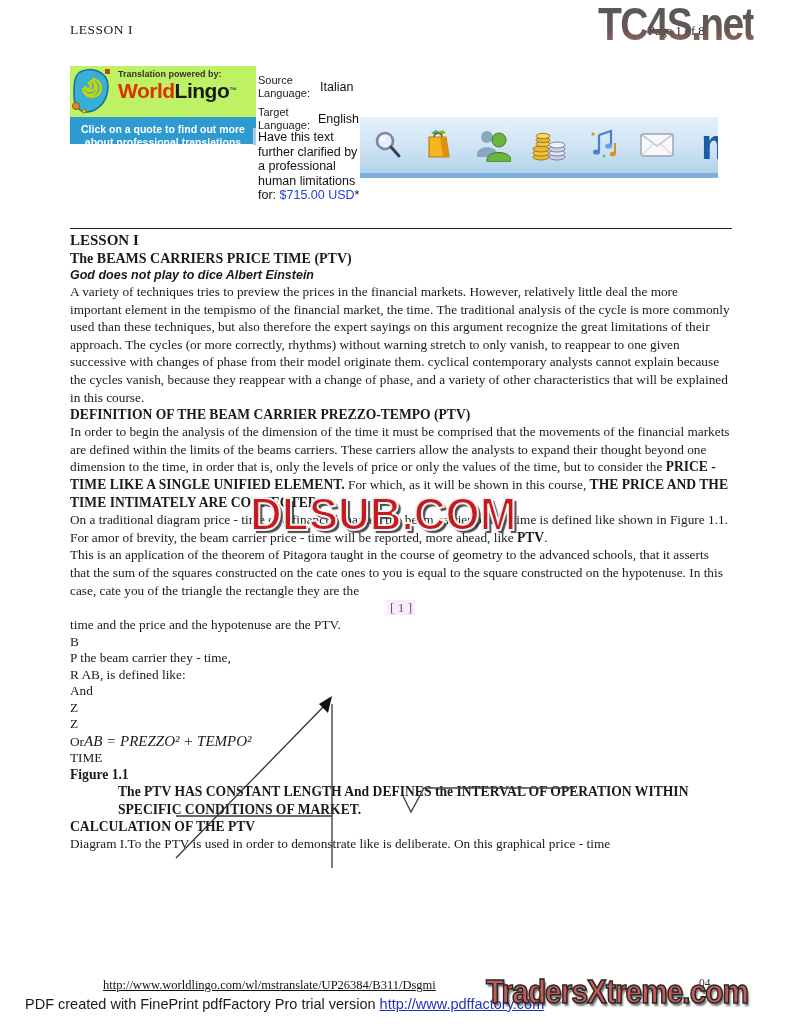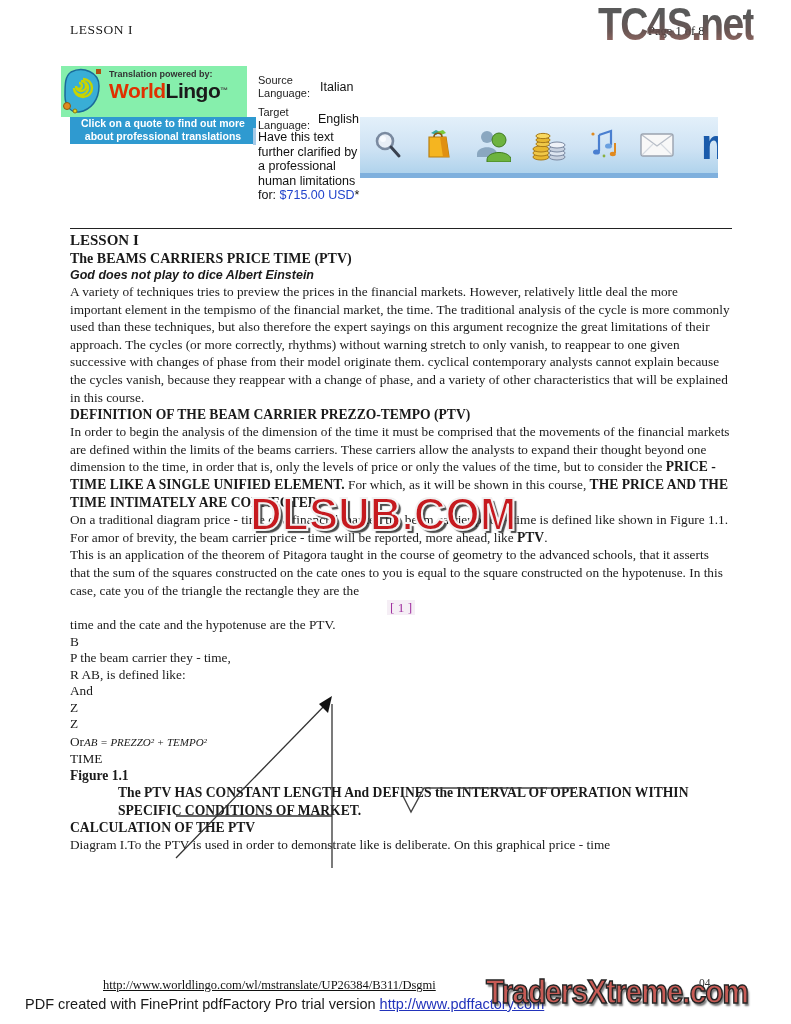--- a/index.html
+++ b/index.html
@@ -8,31 +8,31 @@
   .abs{position:absolute;}
   
   .hdr-lesson{left:70px;top:22px;font-size:13.5px;letter-spacing:.5px;}
   .hdr-page{left:648px;top:24px;font-size:12.5px;color:#222;z-index:1;}
   .wm-top{left:598px;top:0px;font-family:"Liberation Sans",sans-serif;font-weight:900;
           font-size:46px;line-height:48px;letter-spacing:-2px;transform:scaleX(.85);transform-origin:left top;
           color:#564a48;background:linear-gradient(180deg,#4d4d4d 30%,#5f4a48 65%,#8a5c55 90%);
           -webkit-background-clip:text;background-clip:text;-webkit-text-fill-color:transparent;
           opacity:.93;z-index:2;}
   
-  .wl-box{left:61px;top:66px;width:186px;height:51px;background:#86efac;}
+  .wl-box{left:70px;top:66px;width:186px;height:51px;background:#bef264;}
   .wl-row{display:flex;align-items:flex-start;}
   .wl-text{padding-top:3px;}
   .wl-powered{font-family:"Liberation Sans",sans-serif;font-size:9px;color:#333;font-weight:bold;}
   .wl-brand{font-family:"Liberation Sans",sans-serif;font-size:21px;font-weight:900;letter-spacing:-.5px;line-height:24px;}
   .wl-world{color:#e03000;}
   .wl-lingo{color:#1a1a1a;}
   .wl-tm{font-size:8px;vertical-align:top;color:#444;}
   .wl-banner{left:70px;top:117px;width:186px;height:27px;background:#2f9ad0;cursor:pointer;
              font-family:"Liberation Sans",sans-serif;font-weight:bold;font-size:10.5px;line-height:12.5px;
-             color:#fff;text-align:center;padding-top:0;box-sizing:border-box;}
+             color:#fff;text-align:center;padding-top:6px;box-sizing:border-box;}
   .lang-label{font-family:"Liberation Sans",sans-serif;font-size:11px;line-height:13px;color:#222;width:62px;}
   .lang-value{font-family:"Liberation Sans",sans-serif;font-size:12.5px;color:#111;}
   .offer{left:258px;top:130px;width:104px;font-family:"Liberation Sans",sans-serif;
          font-size:12.5px;line-height:14.5px;color:#111;}
   .offer-price{color:#2244cc;cursor:pointer;text-align:center;}
   .offer-star{color:#111;}
   .cell-rule{left:253px;top:128px;width:3px;height:17px;background:#a8cbe8;}
   
   .msnbar{left:360px;top:117px;width:358px;height:61px;overflow:hidden;
           background:linear-gradient(180deg,#e3f0fa 0%,#cfe3f4 55%,#b0d3ec 100%);
@@ -48,21 +48,21 @@
   .h2{font-weight:bold;font-size:14px;line-height:17px;}
   .quote{font-family:"Liberation Sans",sans-serif;font-style:italic;font-weight:bold;
          font-size:12.5px;line-height:16px;}
   .h3{font-family:"Liberation Sans",sans-serif;font-weight:bold;font-size:13.5px;line-height:17px;}
   .bhead{font-weight:bold;font-size:13.6px;line-height:17px;}
   b{font-size:13.6px;}
   .fnote{text-align:center;line-height:17px;}
   .fnote span{color:#a033a0;background:#f5eef5;padding:0 3px;cursor:pointer;}
   .lbl{line-height:16.5px;}
   .frm{line-height:17px;}
-  .frm i{font-size:11px;}
+  .frm i{font-size:15px;}
   .statement{font-weight:bold;font-size:13.6px;margin-left:48px;width:600px;}
   
   .fig{left:140px;top:690px;width:460px;height:185px;pointer-events:none;}
   
   .wm-mid{left:250px;top:489px;font-family:"Liberation Sans",sans-serif;font-weight:900;
           font-size:44px;line-height:50px;letter-spacing:0px;color:#c61a1f;
           -webkit-text-stroke:2px #f2f2f2;
           text-shadow:3px 3px 1px rgba(45,45,45,.85), -1px -1px 0 rgba(255,255,255,.6);
           transform:scaleY(1.04);z-index:5;}
   .wm-bot{left:486px;top:972px;font-family:"Liberation Sans",sans-serif;font-weight:900;
@@ -182,21 +182,21 @@
   <div class="abs col">
     <div class="h1">LESSON I</div>
     <div class="h2">The BEAMS CARRIERS PRICE TIME (PTV)</div>
     <div class="quote">God does not play to dice Albert Einstein</div>
     <div>A variety of techniques tries to preview the prices in the financial markets. However, relatively little deal the more important element in the tempismo of the financial market, the time. The traditional analysis of the cycle is more commonly used than these techniques, but also therefore the expert sayings on this argument recognize the great limitations of their approach. The cycles (or more correctly, rhythms) without warning stretch to only vanish, to reappear to one given successive with changes of phase from their model originate them. cyclical contemporary analysts cannot explain because the cycles vanish, because they reappear with a change of phase, and a variety of other characteristics that will be explained in this course.</div>
     <div class="bhead">DEFINITION OF THE BEAM CARRIER PREZZO-TEMPO (PTV)</div>
     <div><span>In order to begin the analysis of the dimension of the time it must be comprised that the movements of the financial markets are defined within the limits of the beams carriers. These carriers allow the analysts to expand their thought beyond one dimension to the time, in order that is, only the levels of price or only the values of the time, but to consider the </span><b>PRICE - TIME LIKE A SINGLE UNIFIED ELEMENT.</b><span> For which, as it will be shown in this course, </span><b>THE PRICE AND THE TIME INTIMATELY ARE CONNECTED</b><span>.</span></div>
     <div><span>On a traditional diagram price - time of a financial market, the beam carrier price - time is defined like shown in Figure 1.1. For amor of brevity, the beam carrier price - time will be reported, more ahead, like </span><b>PTV</b><span>.</span></div>
     <div>This is an application of the theorem of Pitagora taught in the course of geometry to the advanced schools, that it asserts that the sum of the squares constructed on the cate ones to you is equal to the square constructed on the hypotenuse. In this case, cate you of the triangle the rectangle they are the</div>
     <div class="fnote"><span>[ 1 ]</span></div>
-    <div>time and the cate and the hypotenuse are the PTV.</div>
+    <div>time and the price and the hypotenuse are the PTV.</div>
     <div class="lbl">B</div>
     <div class="lbl">P the beam carrier they - time,</div>
     <div class="lbl">R AB, is defined like:</div>
     <div class="lbl">And</div>
     <div class="lbl">Z</div>
     <div class="lbl">Z</div>
     <div class="frm"><span>Or</span><i>AB = PREZZO² + TEMPO²</i></div>
     <div class="lbl">TIME</div>
     <div class="bhead">Figure 1.1</div>
     <div class="statement">The PTV HAS CONSTANT LENGTH And DEFINES the INTERVAL OF OPERATION WITHIN SPECIFIC CONDITIONS OF MARKET.</div>

